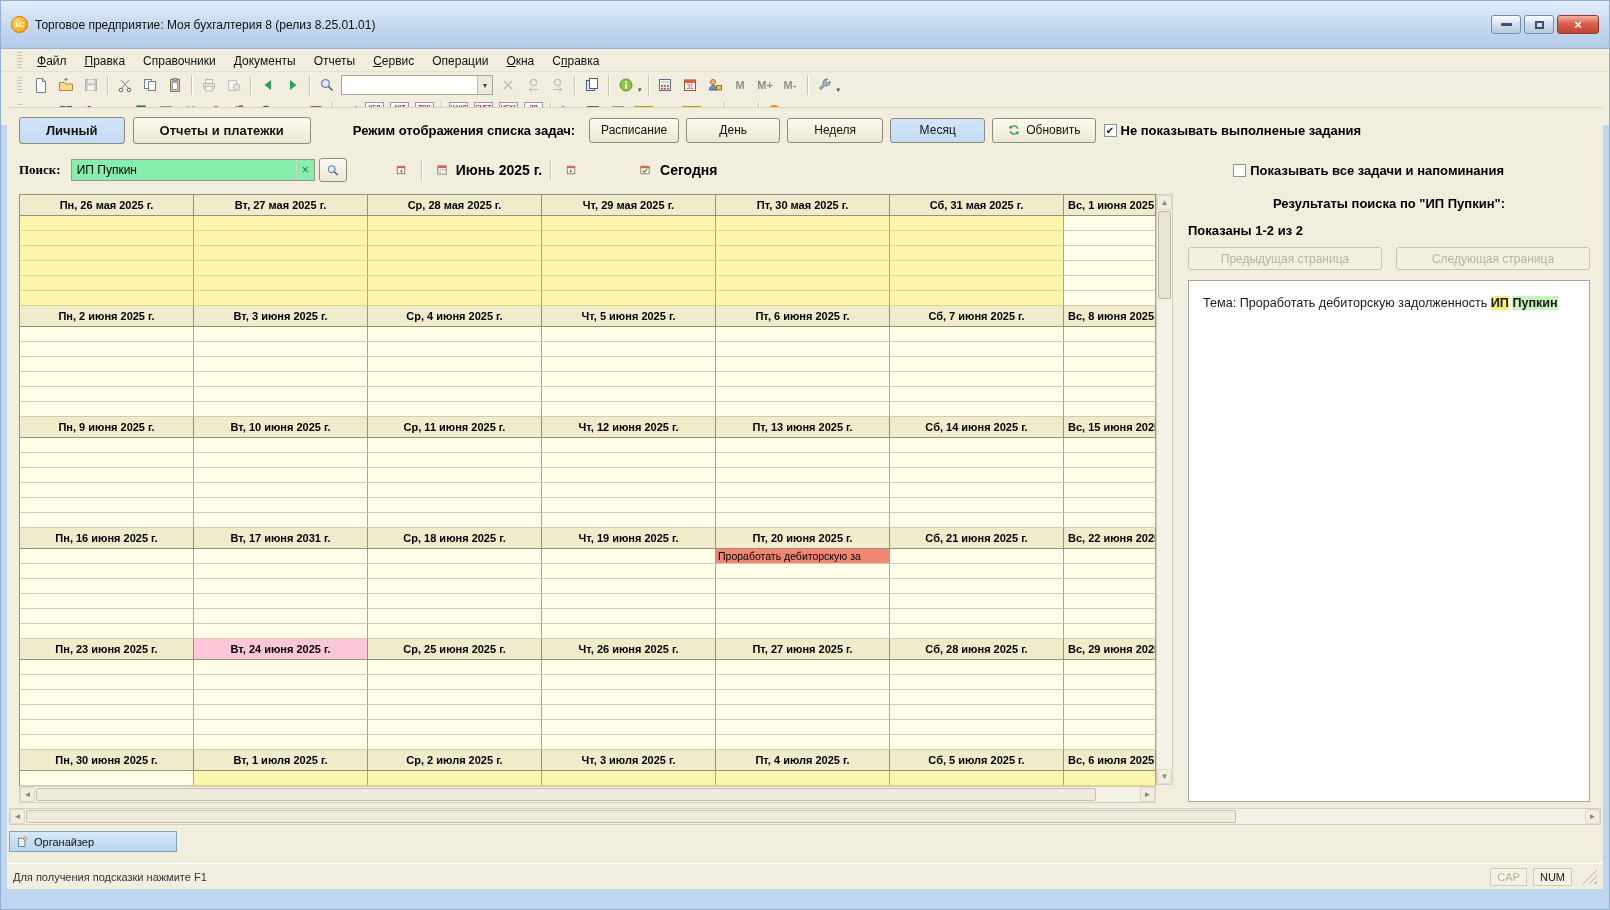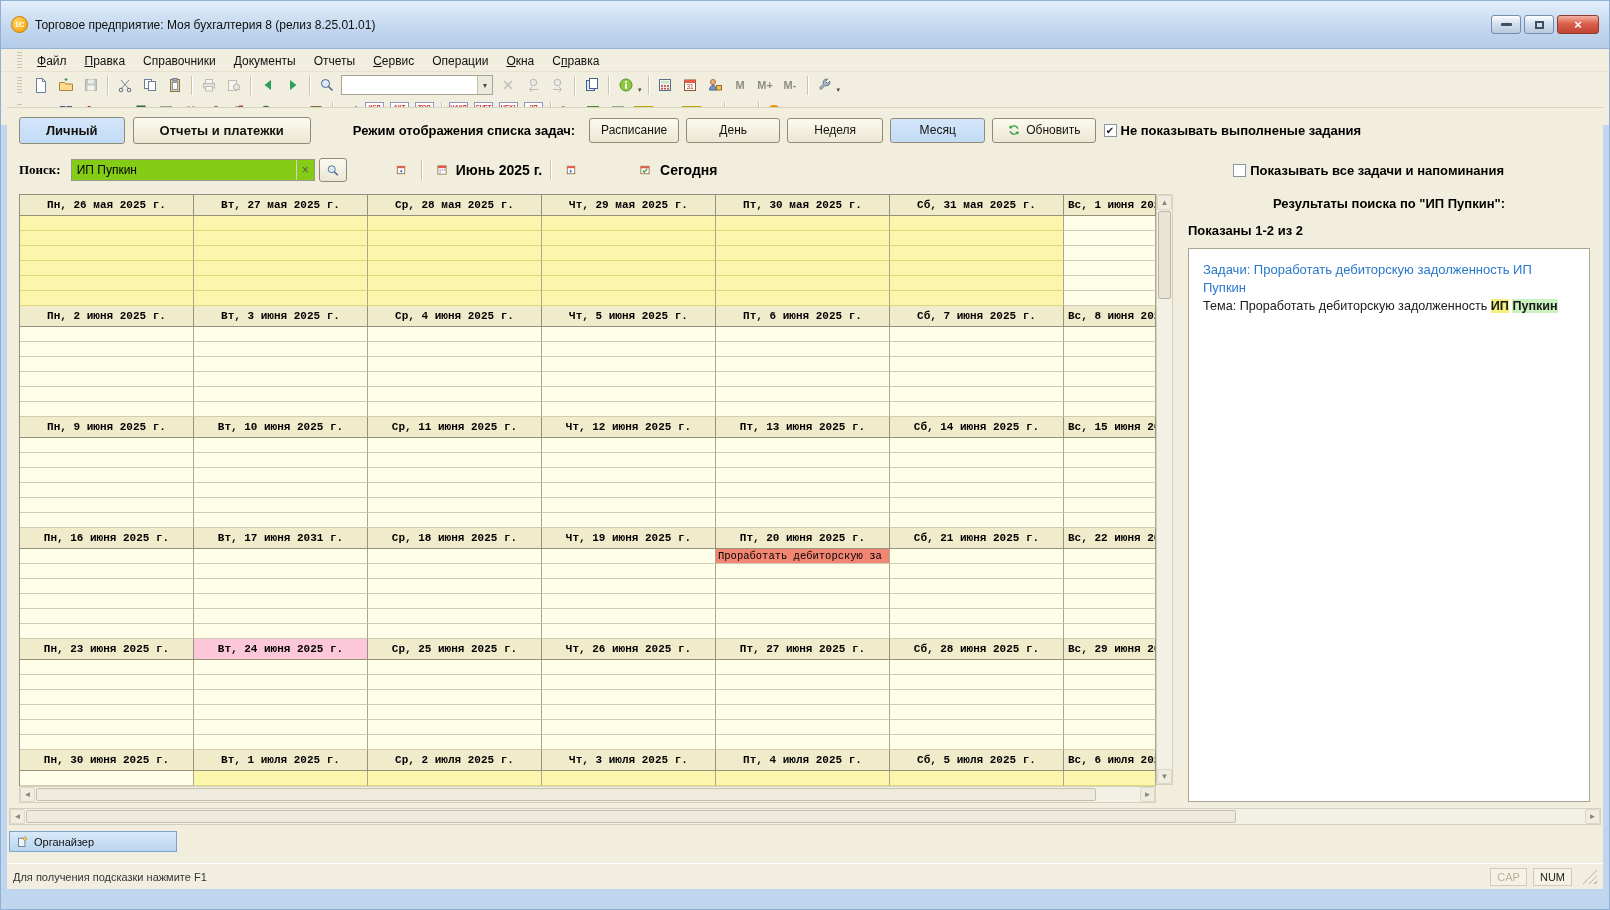--- a/index.html
+++ b/index.html
@@ -69,41 +69,41 @@
     border:1px solid #8e8b79;border-radius:3px;background:linear-gradient(#fcfaf0,#ece7d2);}
   .mode-btn.active{background:linear-gradient(#d3e6fa,#c2dbf5);}
   .mode-btn.with-ico{display:inline-flex;align-items:center;gap:5px;padding:0 14px;}
   .mode-btn svg{width:14px;height:14px;}
   .chk-row{display:flex;align-items:center;gap:4px;margin-left:8px;}
   .check{width:13px;height:13px;background:#fff;border:1px solid #8a93a2;
     font-size:10px;line-height:11px;text-align:center;color:#1a1a1a;flex:none;}
   .chk-label{font-size:13px;font-weight:bold;color:#000;white-space:nowrap;}
   .row2{position:absolute;top:48px;left:12px;right:10px;height:28px;display:flex;align-items:center;}
   .search-label{font-size:13px;font-weight:bold;margin-right:10px;font-family:Liberation Serif, serif;}
-  .search-box{display:flex;align-items:center;width:244px;height:22px;background:#84cc16;
+  .search-box{display:flex;align-items:center;width:244px;height:22px;background:#86efac;
     border:1px solid #9a968a;}
   .search-box input{flex:1;min-width:0;border:0;outline:0;font-size:12px;padding:0 5px;
     font-family:"Liberation Sans",sans-serif;background:transparent;}
   .search-x{width:18px;height:20px;border-left:1px solid #d5d2c6;color:#555;
     font-size:12px;display:flex;align-items:center;justify-content:center;}
   .mag-btn{width:28px;height:24px;margin-left:4px;border:1px solid #8e8b79;border-radius:3px;
     background:linear-gradient(#fcfaf0,#ece7d2);display:flex;align-items:center;justify-content:center;}
   .mag-btn svg{width:15px;height:15px;}
   .flat-ico{width:24px;height:24px;background:transparent;border:0;
     display:flex;align-items:center;justify-content:center;}
   .flat-ico svg{width:18px;height:18px;}
   .v-sep{width:1px;height:20px;background:#c9c4ad;box-shadow:1px 0 0 #fff;margin:0 8px;}
   .month-label{font-size:14px;font-weight:bold;color:#000;margin-left:2px;}
   .today-label{font-size:14px;font-weight:bold;color:#000;margin-left:3px;}
   
   .main{position:absolute;top:86px;left:12px;right:10px;display:flex;align-items:flex-start;}
   .cal-area{width:1154px;}
   .cal-body{display:flex;}
   .cal-grid{width:1137px;border-left:1px solid #94917c;border-top:1px solid #94917c;background:#fffee8;}
-  .week{display:grid;grid-template-columns:repeat(6,1fr) 92px;font-family:Liberation Mono, monospace;}
+  .week{display:grid;grid-template-columns:repeat(6,1fr) 92px;}
   .day-header{height:21px;background:#f0ebcb;border-right:1px solid #94917c;border-bottom:1px solid #94917c;
     font-size:11px;font-weight:bold;color:#000;text-align:center;line-height:20px;
     overflow:hidden;white-space:nowrap;}
   .day-header.last{text-align:left;padding-left:4px;}
   .day-header.today{background:var(--today_pink);}
   .cal-cell{height:15px;border-right:1px solid #aaa78f;border-bottom:1px solid #d0ccb2;
     overflow:hidden;white-space:nowrap;}
   .cal-cell.cur{background:var(--cur_month);}
   .cal-cell.other{background:var(--other_month);border-bottom-color:#ddd77e;}
   .cal-cell.event{background:var(--event_red);color:#000;font-size:10.5px;line-height:14px;padding-left:2px;}
@@ -1011,23 +1011,26 @@
           <div class="sb-arrow">◄</div>
           <div class="thumb"></div>
           <div class="fill"></div>
           <div class="sb-arrow">►</div>
         </div>
       </div>
 
       <div class="results">
         <div class="res-title">Результаты поиска по "ИП Пупкин":</div>
         <div class="res-shown">Показаны 1-2 из 2</div>
+        <div class="res-btns">
+          <button class="res-btn">Предыдущая страница</button>
+          <button class="res-btn">Следующая страница</button>
+        </div>
         <div class="res-box">
           <div class="res-item">
-            <div class="res-link">Задачи: Проработать дебиторскую задолженность ИП Пупкин</div>
             <div class="res-line"><span>Тема: Проработать дебиторскую задолженность </span><span class="hl-y">ИП</span> <span class="hl-g">Пупкин</span></div>
           </div>
         </div>
       </div>
     </div>
 
     <div class="hscroll form-hscroll">
       <div class="sb-arrow">◄</div>
       <div class="thumb"></div>
       <div class="fill"></div>

